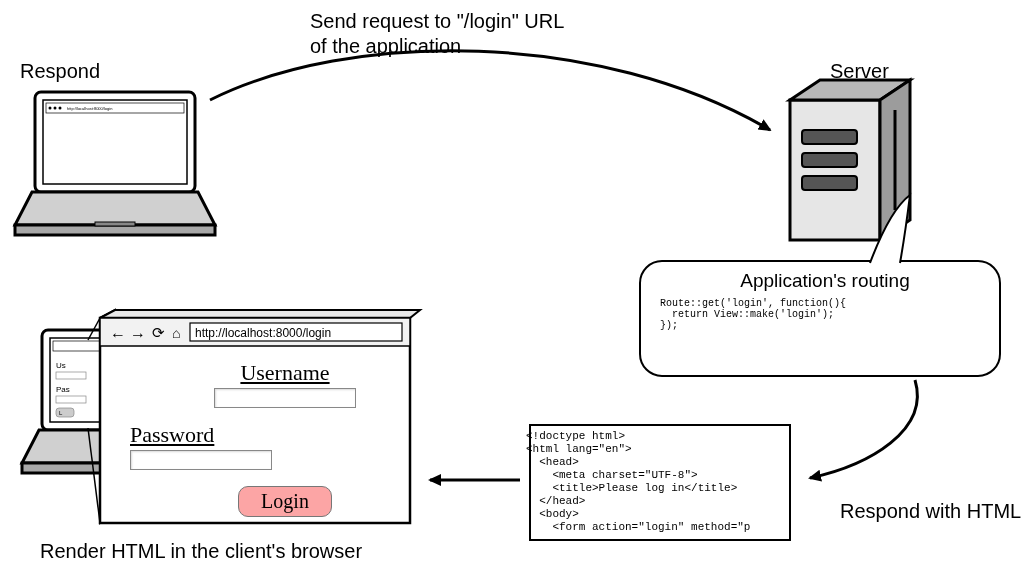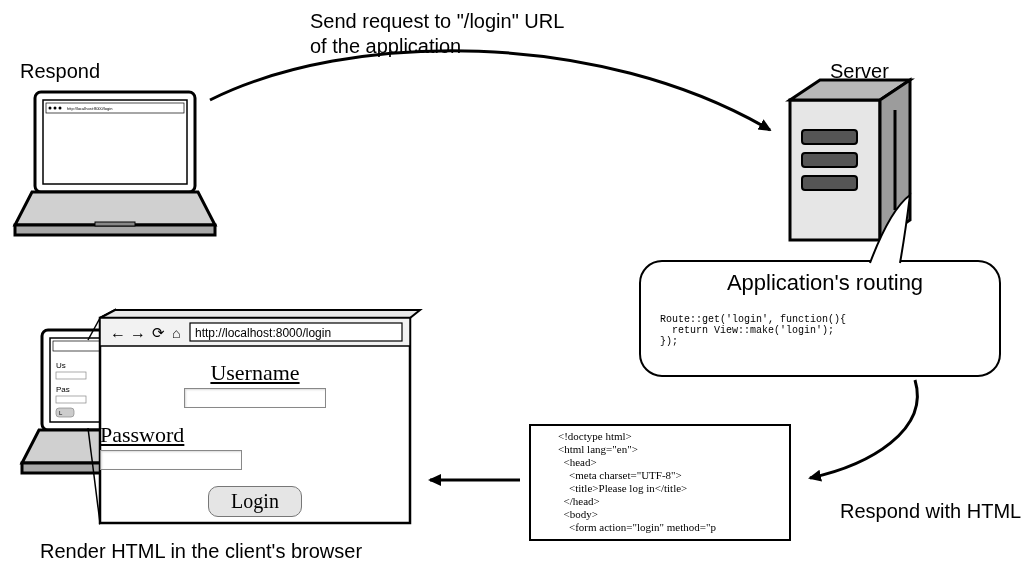--- a/index.html
+++ b/index.html
@@ -104,44 +104,44 @@
     <text x="110" y="338" font-size="16">←</text>
     <text x="130" y="338" font-size="16">→</text>
     <text x="152" y="338" font-size="15">⟳</text>
     <text x="172" y="338" font-size="14">⌂</text>
 
     <rect x="190" y="323" width="212" height="18" fill="#fff" stroke="#000" stroke-width="1.2"></rect>
   </g>
 </svg>
 
 <div style="position:absolute;left:660px;top:270px;width:330px;">
-  <div style="font-size:22px;text-align:center;margin-bottom:18px;">Application's routing</div>
+  <div style="font-size:19px;text-align:center;margin-bottom:6px;">Application's routing</div>
   <div class="mono" style="font-size:10px;">Route::get('login', function(){
   return View::make('login');
 });</div>
 </div>
 
-<div class="mono" style="position:absolute;left:558px;top:430px;width:248px;height:106px;overflow:hidden;font-size:11px;line-height:13px;font-family:Liberation Serif, serif;">&lt;!doctype html&gt;
+<div class="mono" style="position:absolute;left:526px;top:430px;width:248px;height:106px;overflow:hidden;font-size:11px;line-height:13px;">&lt;!doctype html&gt;
 &lt;html lang="en"&gt;
   &lt;head&gt;
     &lt;meta charset="UTF-8"&gt;
     &lt;title&gt;Please log in&lt;/title&gt;
   &lt;/head&gt;
   &lt;body&gt;
     &lt;form action="login" method="p</div>
 
 <div class="small" style="position:absolute;left:195px;top:326px;font-size:12px;">http://localhost:8000/login</div>
 
-<div style="position:absolute;left:100px;top:346px;width:310px;height:177px;">
+<div style="position:absolute;left:100px;top:346px;width:310px;height:177px;padding-left:30px;">
   <div style="text-align:center;margin-top:14px;">
     <div class="hand" style="font-size:22px;text-decoration:underline;">Username</div>
     <div style="display:inline-block;width:140px;height:18px;border:1px solid #888;background:#fff;margin-top:2px;box-shadow:inset 1px 1px 2px rgba(0,0,0,.15);"></div>
   </div>
   <div style="text-align:left;margin-top:10px;">
     <div class="hand" style="font-size:22px;text-decoration:underline;">Password</div>
     <div style="display:inline-block;width:140px;height:18px;border:1px solid #888;background:#fff;margin-top:2px;box-shadow:inset 1px 1px 2px rgba(0,0,0,.15);"></div>
   </div>
   <div style="text-align:center;margin-top:12px;">
-    <div class="hand" style="display:inline-block;padding:3px 22px;background:#e5e5e5;border:1px solid #777;border-radius:10px;font-size:20px;">Login</div>
+    <div class="hand" style="display:inline-block;padding:3px 22px;background:#fca5a5;border:1px solid #777;border-radius:10px;font-size:20px;">Login</div>
   </div>
 </div>
 
 </div>
 
 </body></html>

